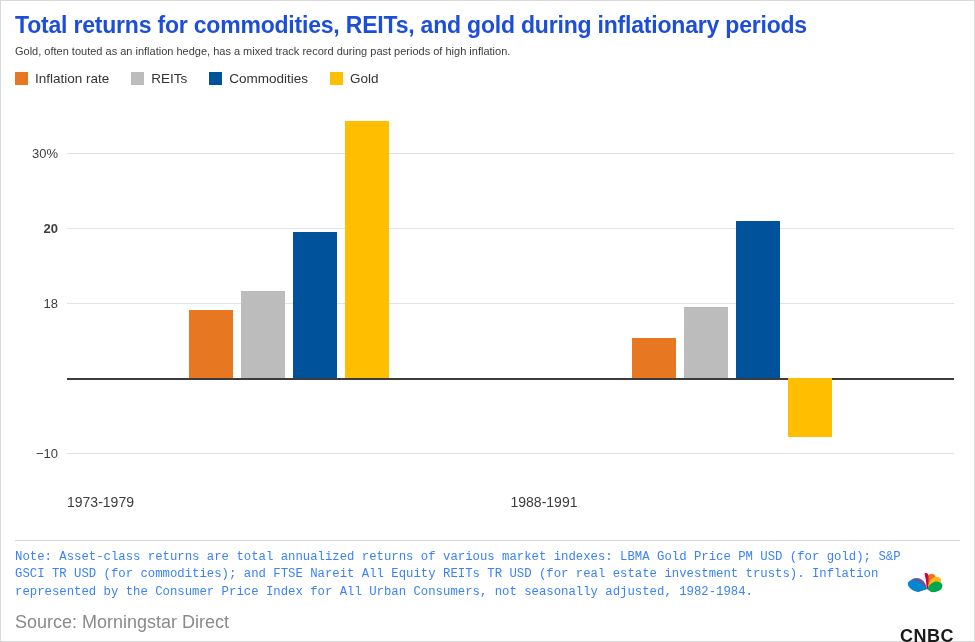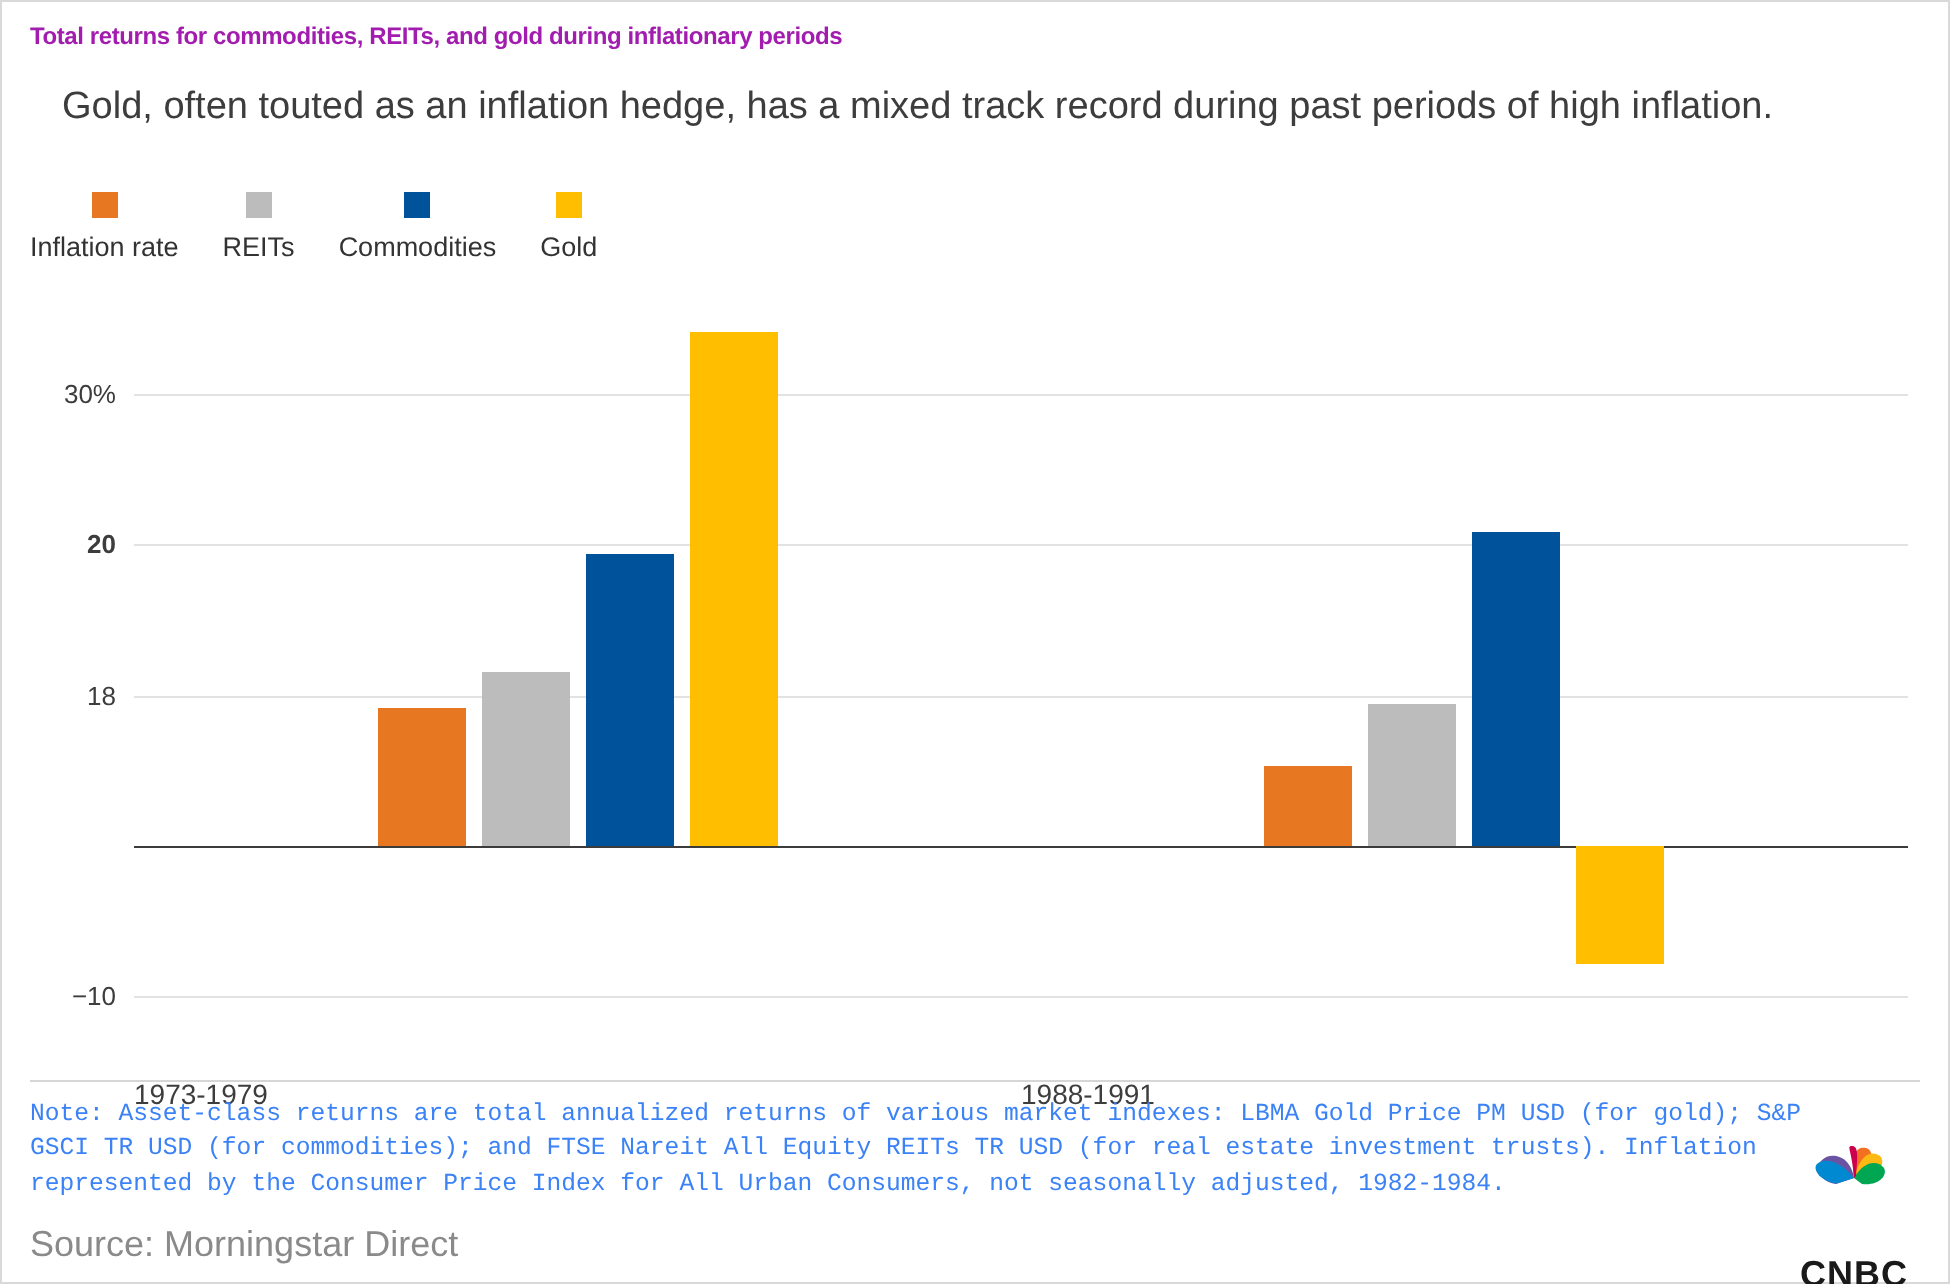--- a/index.html
+++ b/index.html
@@ -21,46 +21,45 @@
     height: 642px;
     box-sizing: border-box;
     border: 1px solid #d9d9d9;
     background: #fff;
   }
   
   .header {
     padding: 10px 14px 0 14px;
   }
   .chart-title {
-    font-size: 12px;
+    font-size: 23px;
     font-weight: bold;
-    color: #a21caf;
+    color: #1d4ed8;
     letter-spacing: -0.2px;
     line-height: 1.25;
     margin: 0 0 4px 0;
   }
   .chart-subtitle {
-    font-size: 19px;
+    font-size: 11px;
     font-weight: normal;
     color: #3d3d3d;
     line-height: 1.3;
-    margin: 16px;
+    margin: 0;
   }
   
   .legend {
     display: flex;
     align-items: center;
     gap: 22px;
     padding: 13px 14px 0 14px;
   }
   .legend-item {
     display: flex;
     align-items: center;
     gap: 7px;
-    flex-direction: column;
   }
   .legend-swatch {
     width: 13px;
     height: 13px;
     display: inline-block;
   }
   .legend-label {
     font-size: 13.5px;
     color: #333;
   }

